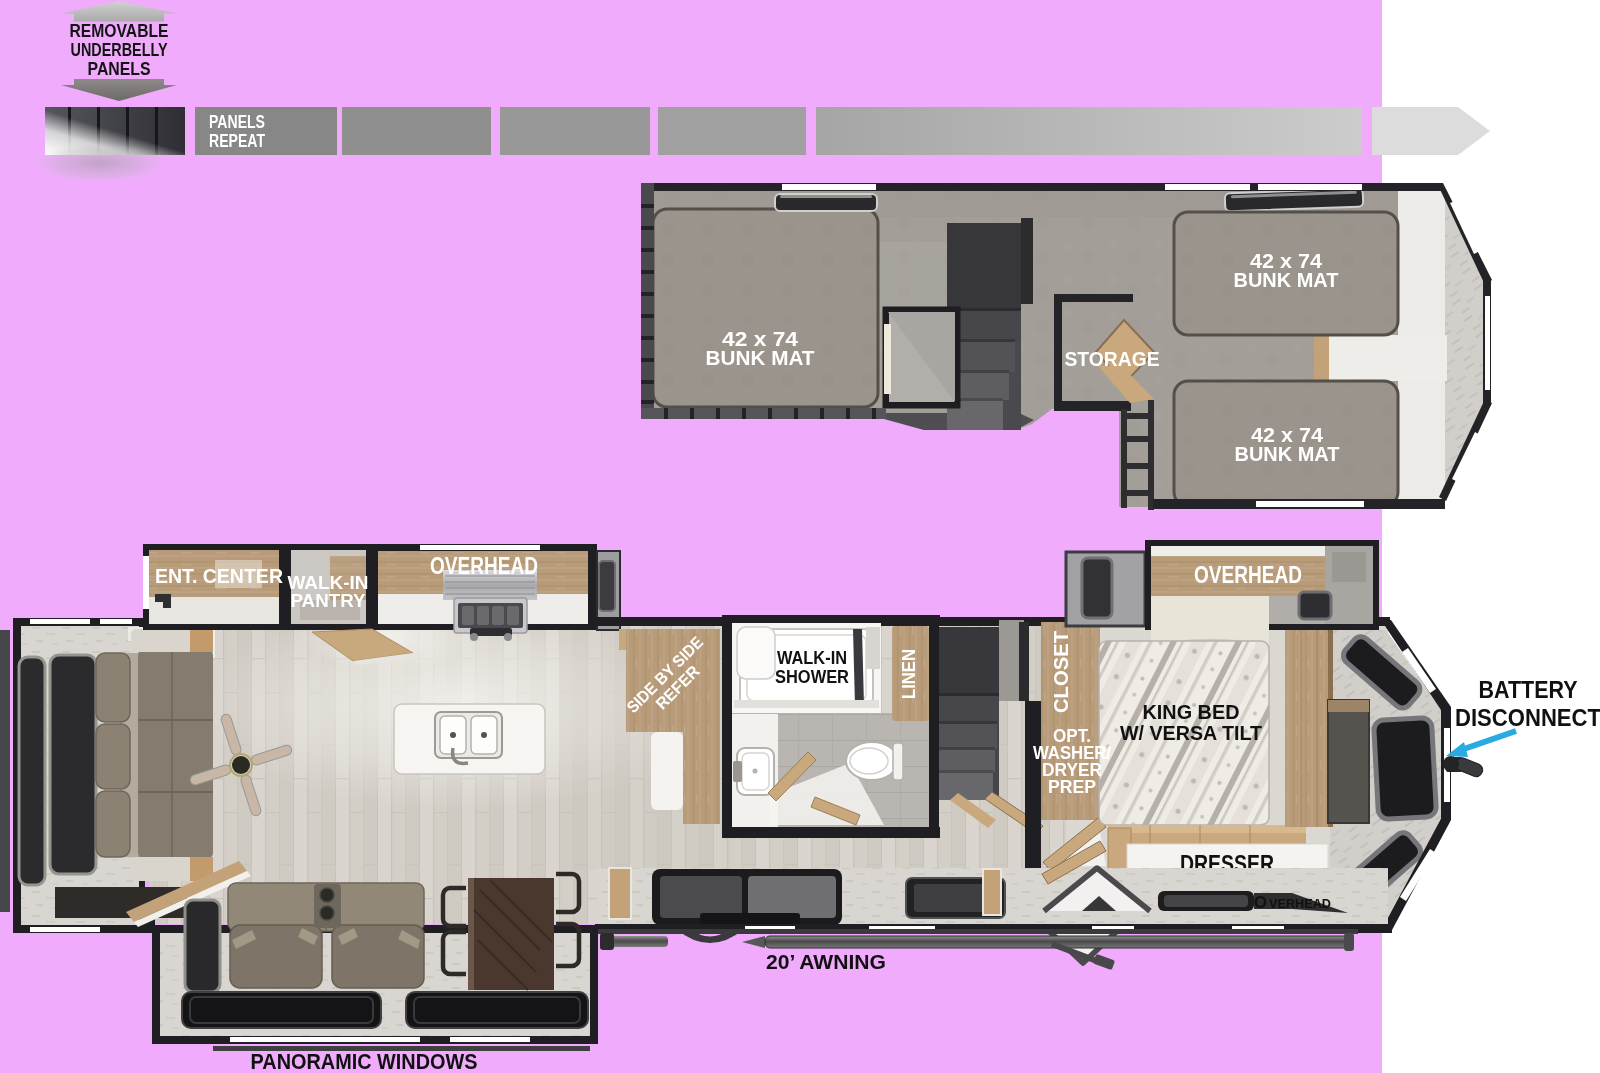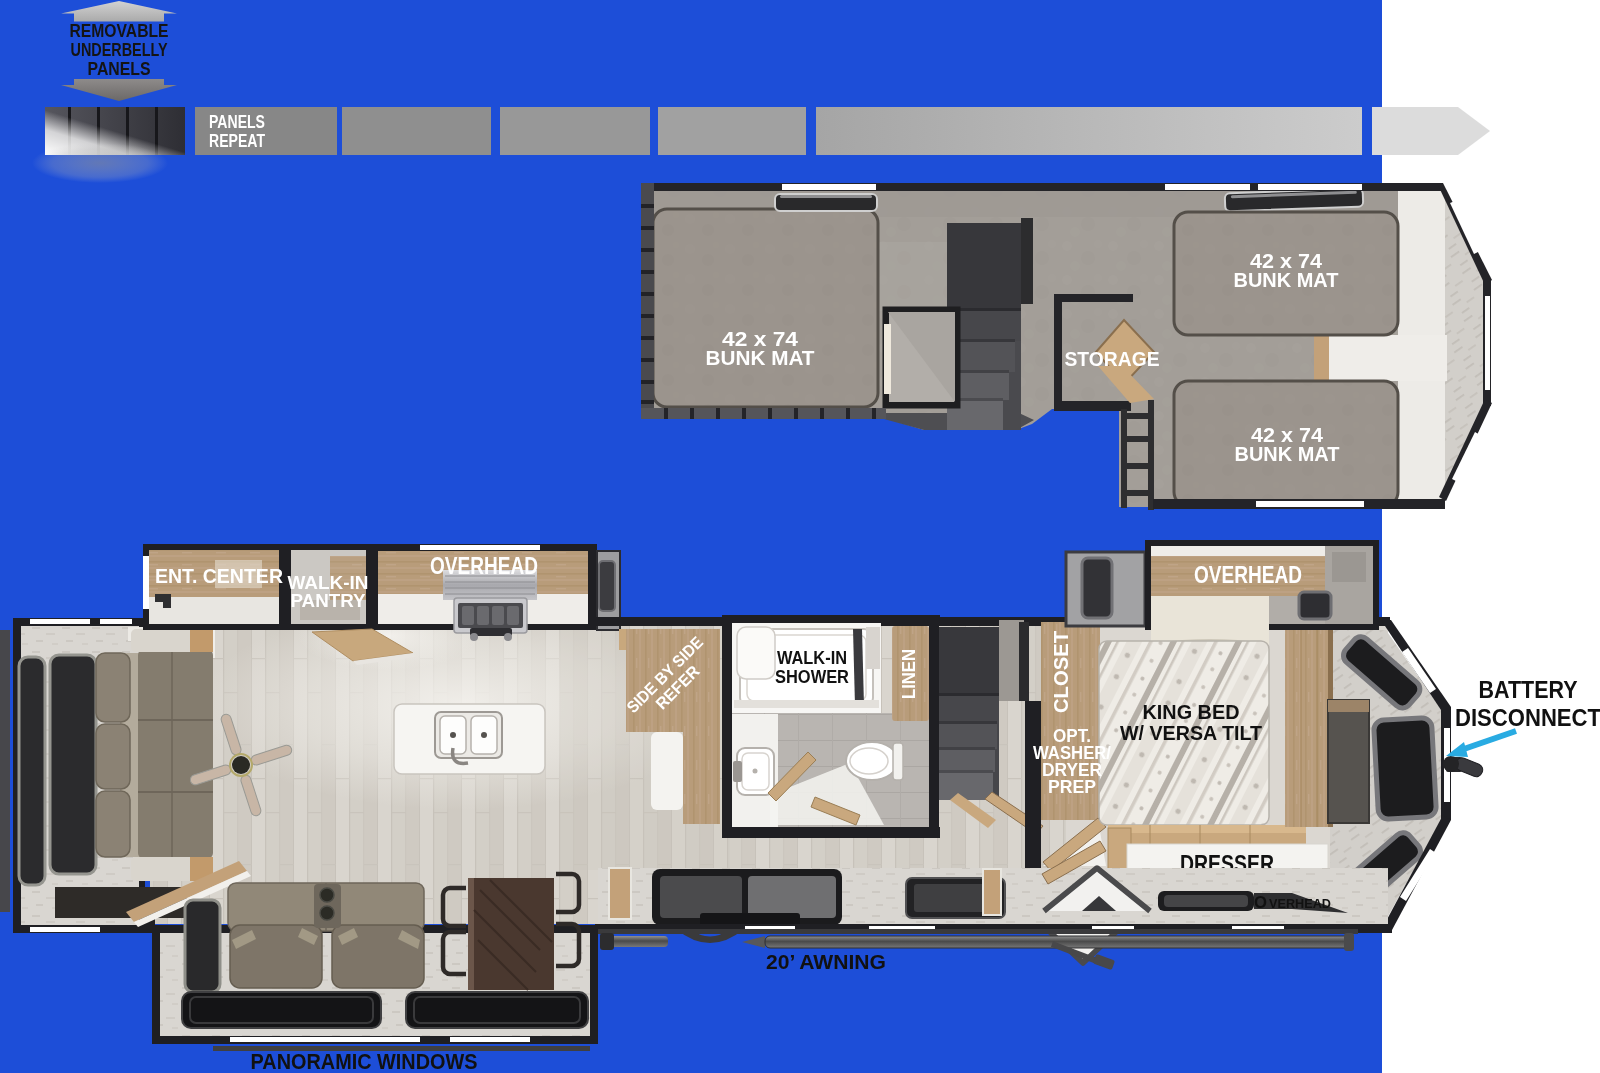--- a/index.html
+++ b/index.html
@@ -1,17 +1,17 @@
 <!DOCTYPE html>
 <html><head>
 <meta charset="utf-8">
 <title>Floorplan</title>
 <style>
 html,body{margin:0;padding:0;background:#fff;}
-#page{position:relative;width:1382px;height:1073px;background:#1d4ed8;font-family:"Liberation Sans",sans-serif;}
+#page{position:relative;width:1382px;height:1073px;background:#f0abfc;font-family:"Liberation Sans",sans-serif;}
 svg text{font-family:"Liberation Sans",sans-serif;font-weight:bold;}
 </style>
 </head>
 <body>
 <div id="page">
 <svg width="1600" height="1073" viewBox="0 0 1600 1073" xmlns="http://www.w3.org/2000/svg">
 <defs>
 <linearGradient id="gUpArrow" x1="0" y1="0" x2="0" y2="1">
 <stop offset="0" stop-color="#d2d2d2"></stop>
           <stop offset="1" stop-color="#aaaaaa"></stop>

